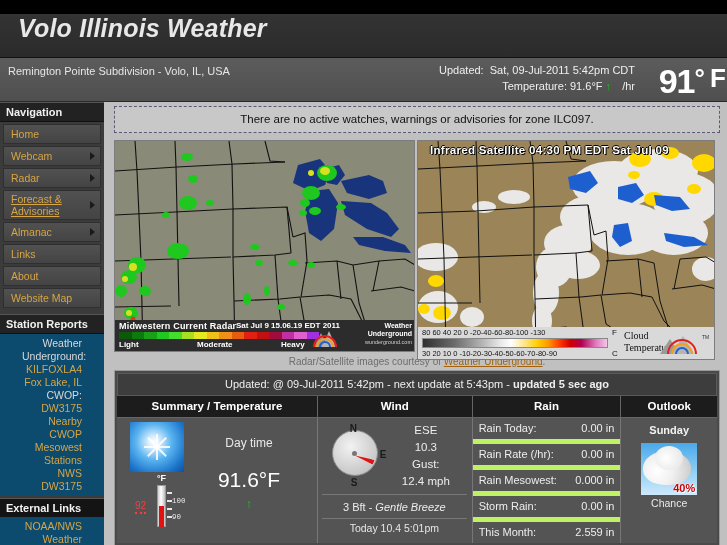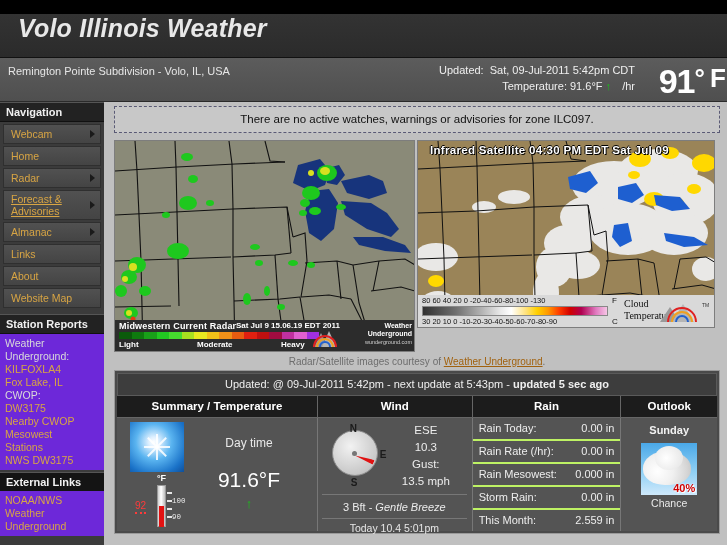--- a/index.html
+++ b/index.html
@@ -115,21 +115,21 @@
   .menu-item .caret {
     position: absolute;
     right: 5px; top: 50%;
     transform: translateY(-50%);
     width: 0; height: 0;
     border-left: 5px solid #1a1a1a;
     border-top: 4px solid transparent;
     border-bottom: 4px solid transparent;
   }
   .menu-item.two-line { padding-top: 2px; padding-bottom: 2px; text-decoration: underline; }
-  .station-list { padding: 3px 5px; background: #6d28d9; }
+  .station-list { padding: 3px 22px; background: #0c4a6e; text-align: right; }
   .station-list div {
     font-size: 10.5px;
     line-height: 13px;
     color: #d9d9d9;
   }
   .station-list div.link { color: #d8a544; cursor: pointer; }
   .ext-head {
     background: #141414;
     color: #f2f2f2;
     font-weight: bold;
@@ -166,21 +166,21 @@
   }
   .radar-img {
     position: relative;
     width: 301px; height: 212px;
     background: #8a8a78;
     overflow: hidden;
     border: 1px solid #7d7d7d;
   }
   .sat-img {
     position: relative;
-    width: 298px; height: 188px;
+    width: 298px; height: 220px;
     background: #9a8458;
     overflow: hidden;
     border: 1px solid #7d7d7d;
   }
   .map-svg { position: absolute; left: 0; top: 0; }
 
   .radar-legend {
     position: absolute;
     left: 0; right: 0; bottom: 0;
     height: 31px;
@@ -423,21 +423,21 @@
     padding-top: 3px;
     white-space: nowrap;
     overflow: hidden;
   }
 
   
   .rain-row {
     display: flex; justify-content: space-between;
     color: #ededed; font-size: 11px;
     padding: 4px 6px 4px 6px;
-    border-bottom: 2px solid #bef264;
+    border-bottom: 5px solid #bef264;
     line-height: 13px;
   }
   .rain-row:last-child { border-bottom: none; }
 
   
   .outlook-inner { position: relative; height: 108px; text-align: center; }
   .ol-day {
     color: #f2f2f2; font-size: 11px; font-weight: bold;
     padding-top: 6px;
   }
@@ -496,25 +496,25 @@
     </div>
     <div class="bigtemp"><span>91</span><span class="deg">° F</span></div>
   </div>
 
   <div class="body-wrap">
 
     <div class="sidebar">
       <div class="side-head">Navigation</div>
       <div class="menu">
         <div class="menu-item">
+          <span>Home</span>
+        </div>
+        <div class="menu-item">
           <span>Webcam</span>
           <span class="caret"></span>
-        </div>
-        <div class="menu-item">
-          <span>Home</span>
         </div>
         <div class="menu-item">
           <span>Radar</span>
           <span class="caret"></span>
         </div>
         <div class="menu-item two-line">
           <span>Forecast &amp; Advisories</span>
           <span class="caret"></span>
         </div>
         <div class="menu-item">
@@ -829,21 +829,21 @@
                     <div class="needle"></div>
                     <div class="hub"></div>
                   </div>
                   <div class="cp-label cp-n">N</div>
                   <div class="cp-label cp-s">S</div>
                   <div class="cp-label cp-e">E</div>
                   <div class="wind-vals">
                     <div>ESE</div>
                     <div>10.3</div>
                     <div>Gust:</div>
-                    <div>13.5 mph</div>
+                    <div>12.4 mph</div>
                   </div>
                   <div class="beaufort"><span>3 Bft - </span><i>Gentle Breeze</i></div>
                   <div class="wind-today">Today 10.4 5:01pm</div>
                 </div>
               </td>
 
               <td>
                 <div>
                   <div class="rain-row">
                     <span>Rain Today:</span>

